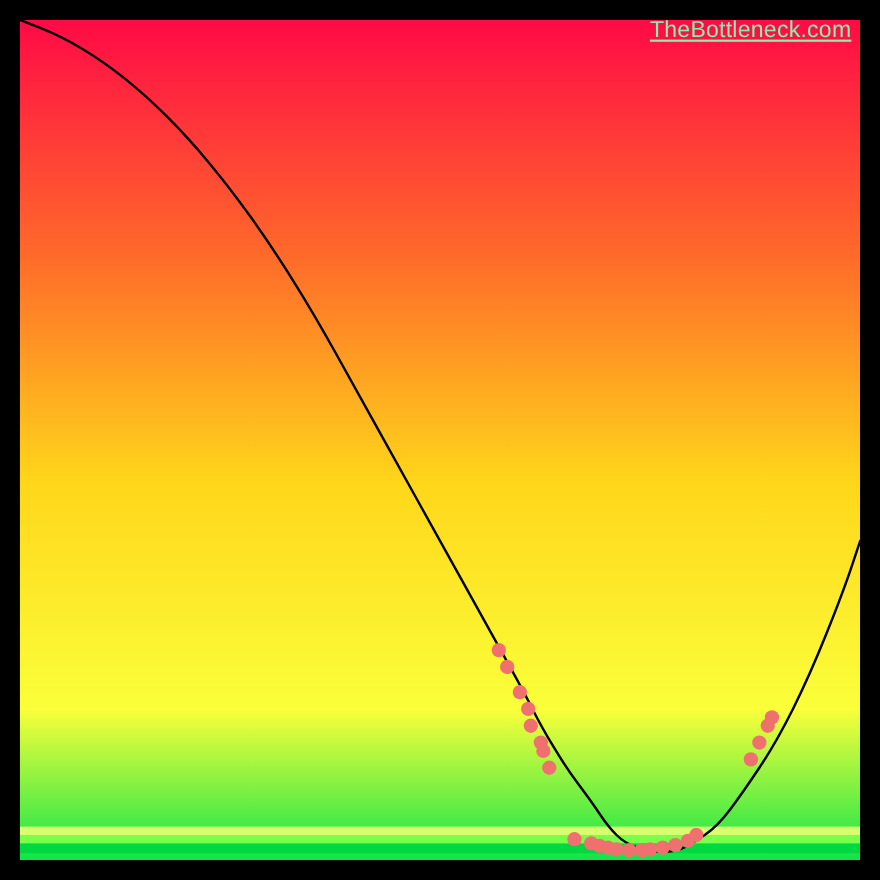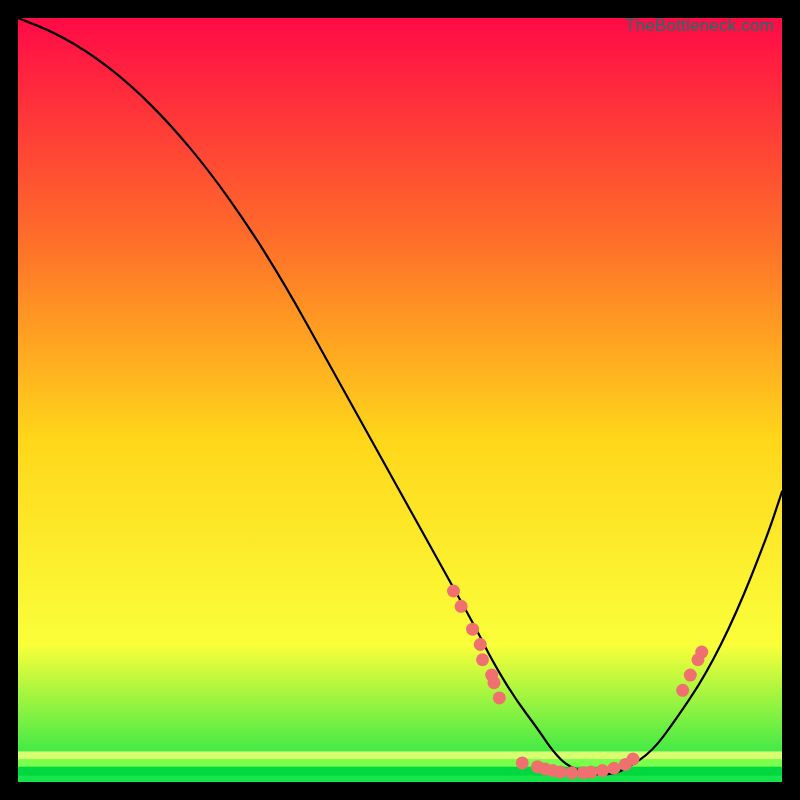--- a/index.html
+++ b/index.html
@@ -16,25 +16,26 @@
     left: 18px;
     top: 18px;
     width: 764px;
     height: 764px;
     background: #000;
   }
   .watermark {
     position: absolute;
     top: -2px;
     right: 8px;
-    color: #0f766e;
-    font-size: 17px;
+    color: #86efac;
+    font-size: 21px;
     font-weight: 500;
     letter-spacing: 0.2px;
     user-select: none;
+    text-decoration: underline;
   }
   svg {
     display: block;
   }
   .curve {
     fill: none;
     stroke: #000;
     stroke-width: 2.2;
     stroke-linecap: round;
   }

